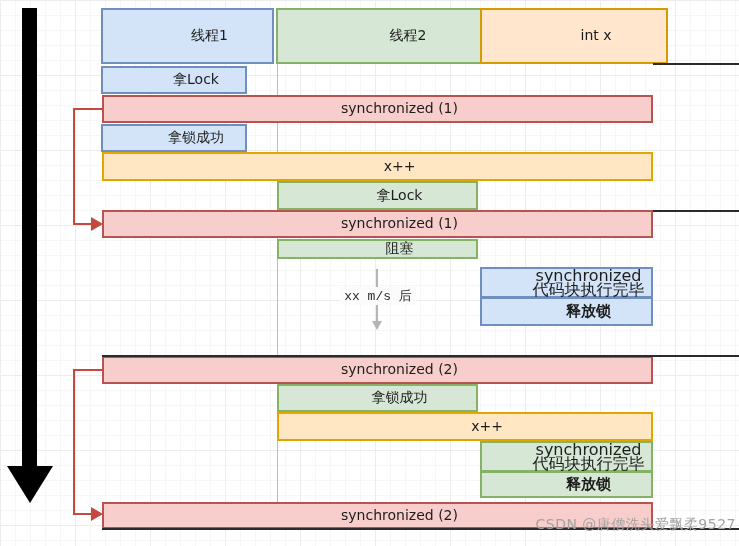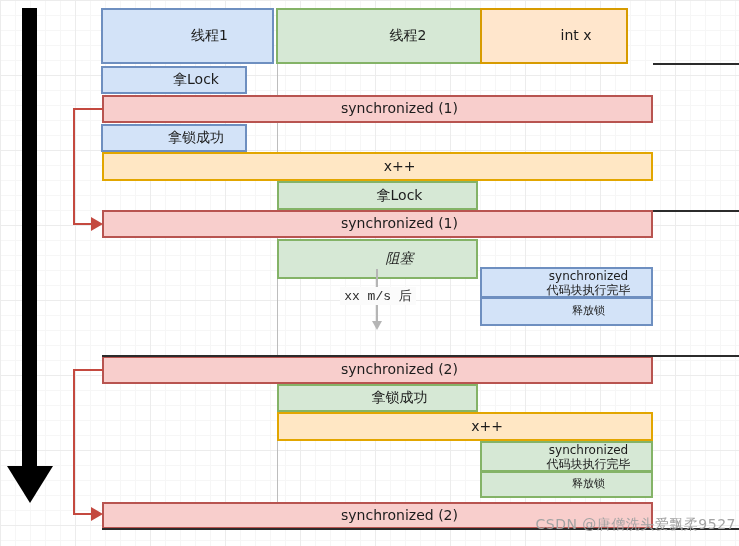--- a/index.html
+++ b/index.html
@@ -17,22 +17,22 @@
   .box{
     position:absolute;box-sizing:border-box;z-index:1;
     display:flex;align-items:center;justify-content:center;
     font-size:14px;color:#1c1c1c;line-height:1.1;text-align:center;padding-left:44px;
   }
   .blue  {background:#d3e3f8;border:2px solid #6e8fc0;}
   .green {background:#d6e8d5;border:2px solid#84b367;}
   .red   {background:#f8cecc;border:2px solid #b85450;}
   .orange{background:#ffe6cc;border:2px solid #d79b00;}
   .yellow{background:#ffe7c4;border:2px solid #e2a600;}
-  .done1{flex-direction:column;font-size:12px;line-height:14px;}
-  .done2{font-size:11px;}
+  .done1{flex-direction:column;font-size:16px;line-height:14px;}
+  .done2{font-size:15px;font-weight:bold;}
   .hline{position:absolute;height:2px;background:#2b2b2b;z-index:3;}
   .vgray{position:absolute;width:1px;background:#bdbdbd;z-index:0;}
   .shaft{position:absolute;left:22px;top:8px;width:15px;height:458px;background:#000;z-index:2;}
   .head{position:absolute;left:7px;top:466px;width:0;height:0;z-index:2;
     border-left:23px solid transparent;border-right:23px solid transparent;border-top:37px solid #000;}
   .rc{position:absolute;background:#c4493f;z-index:2;}
   .rhead{position:absolute;width:0;height:0;z-index:2;
     border-top:7px solid transparent;border-bottom:7px solid transparent;border-left:12px solid #c4493f;}
   .gline{position:absolute;left:376px;top:269px;width:2px;height:52px;background:#b5b5b5;z-index:1;}
   .ghead{position:absolute;left:372px;top:321px;width:0;height:0;z-index:1;
@@ -52,30 +52,30 @@
   <div class="shaft"></div>
   <div class="head"></div>
 
   <div class="hline" style="left:653px;top:63px;width:86px;"></div>
   <div class="hline" style="left:653px;top:210px;width:86px;"></div>
   <div class="hline" style="left:102px;top:355px;width:637px;"></div>
   <div class="hline" style="left:102px;top:528px;width:637px;"></div>
 
   <div class="box blue" style="left:101px;top:8px;width:173px;height:56px;">线程1</div>
   <div class="box green" style="left:276px;top:8px;width:220px;height:56px;">线程2</div>
-  <div class="box orange" style="left:480px;top:8px;width:148px;height:56px;">int x</div>
+  <div class="box orange" style="left:480px;top:8px;width:188px;height:56px;">int x</div>
 
   <div class="box blue" style="left:101px;top:66px;width:146px;height:28px;">拿Lock</div>
   <div class="box red" style="left:102px;top:95px;width:551px;height:28px;">synchronized (1)</div>
   <div class="box blue" style="left:101px;top:124px;width:146px;height:28px;">拿锁成功</div>
   <div class="box yellow" style="left:102px;top:152px;width:551px;height:29px;">x++</div>
 
   <div class="box green" style="left:277px;top:181px;width:201px;height:29px;">拿Lock</div>
   <div class="box red" style="left:102px;top:210px;width:551px;height:28px;">synchronized (1)</div>
-  <div class="box green" style="left:277px;top:239px;width:201px;height:40px;font-style:italic;">阻塞</div>
+  <div class="box green" style="left:277px;top:239px;width:201px;height:20px;">阻塞</div>
 
   <div class="gline"></div>
   <div class="ghead"></div>
   <div class="wait-label">xx m/s 后</div>
 
   <div class="box blue done1" style="left:480px;top:267px;width:173px;height:31px;">
     <span>synchronized</span>
     <span>代码块执行完毕</span>
   </div>
   <div class="box blue done2" style="left:480px;top:297px;width:173px;height:29px;">释放锁</div>

